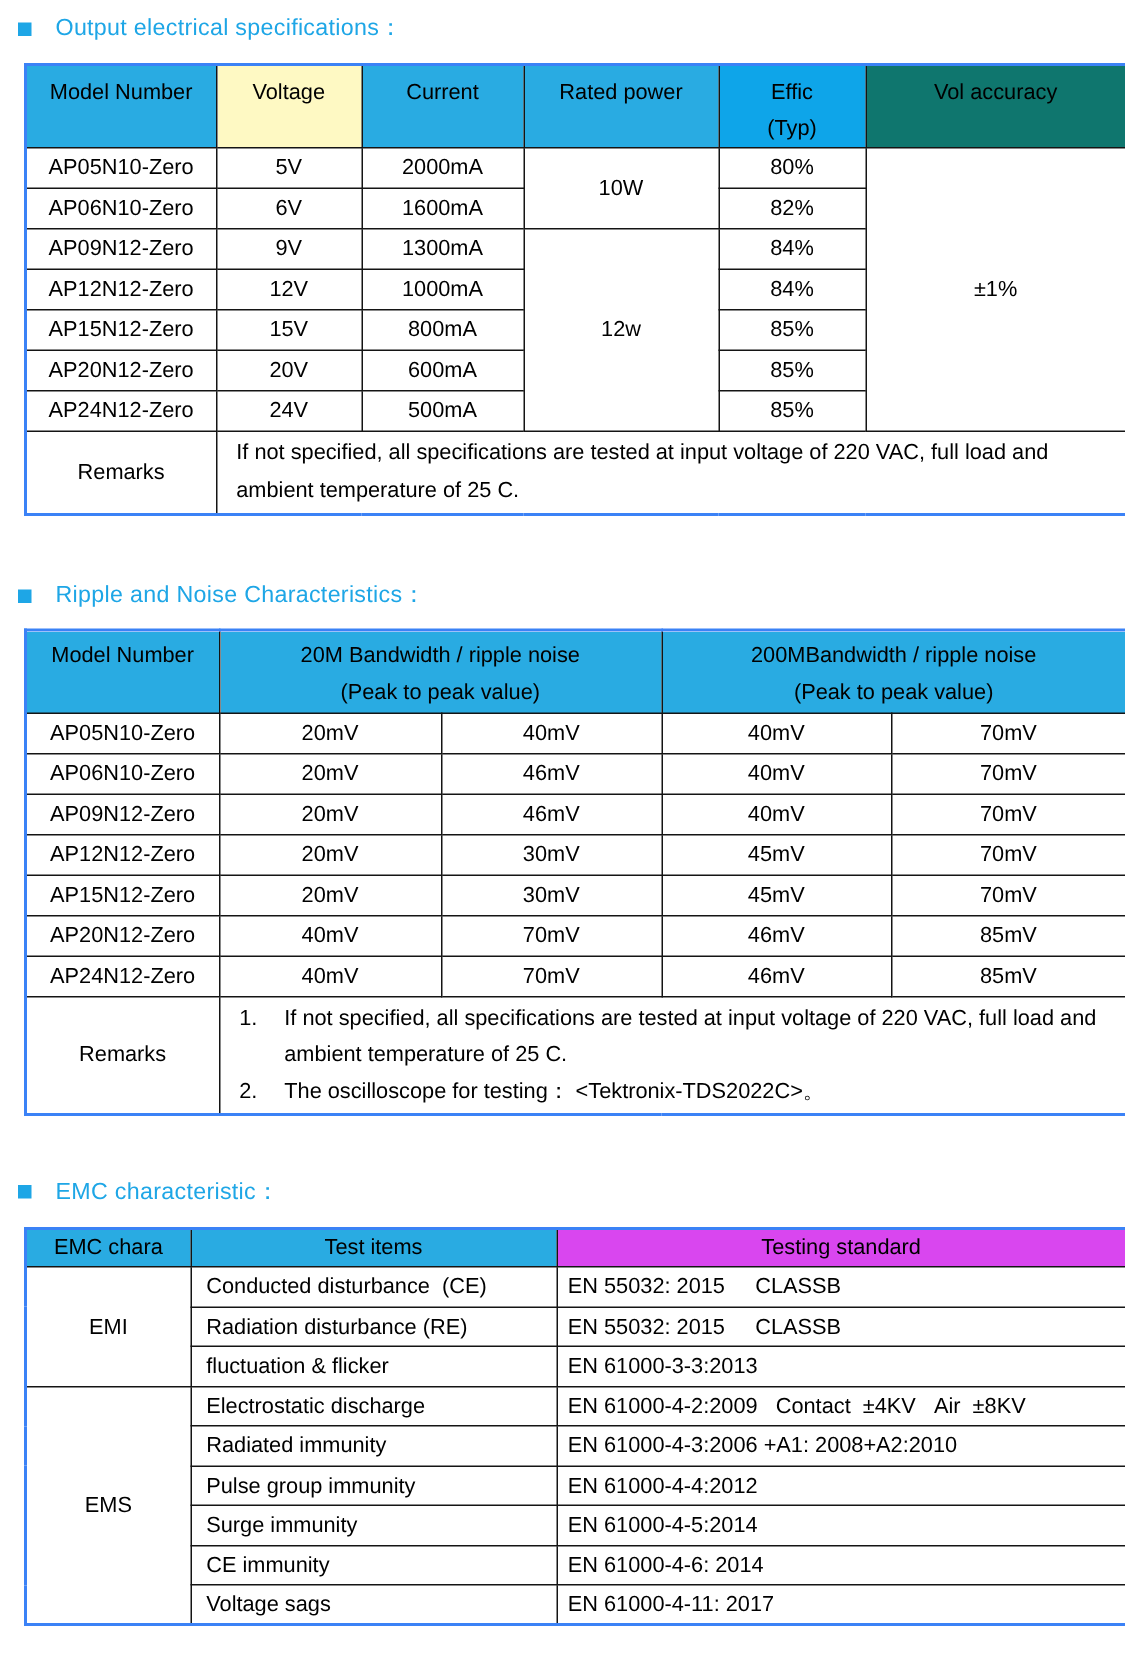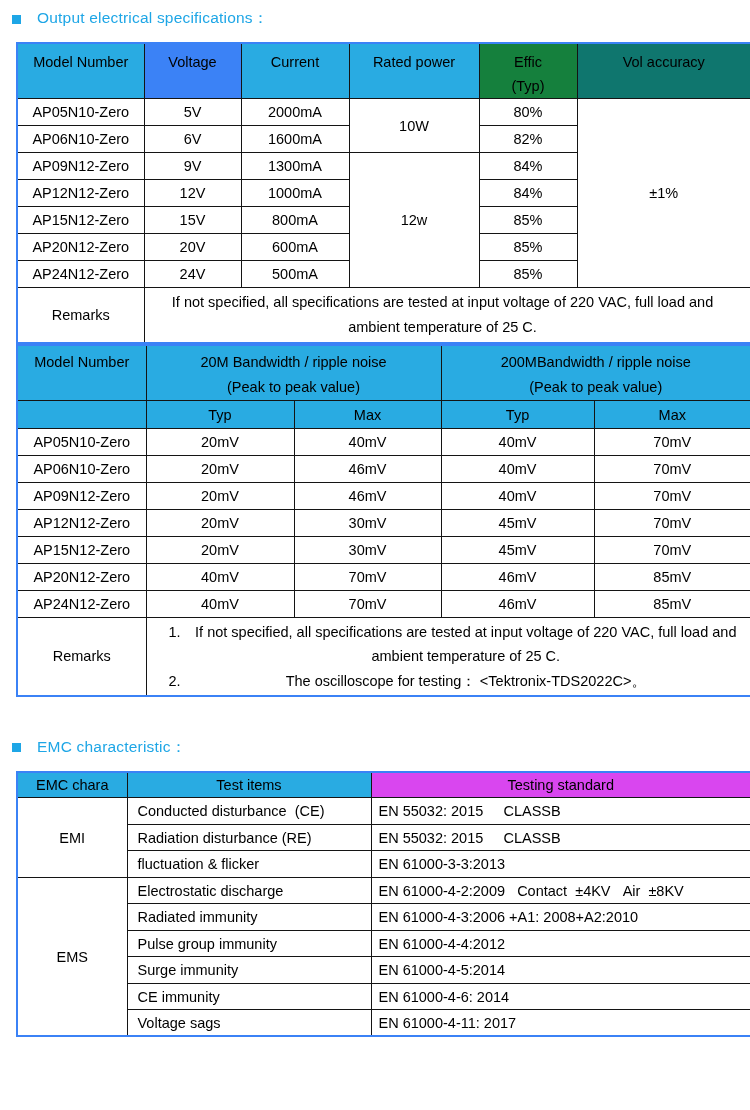--- a/index.html
+++ b/index.html
@@ -67,21 +67,21 @@
 
   
   .t3 tr.hdr { height: 26px; }
   .t3 tr.dr  { height: 26.5px; }
   .t3 th { vertical-align: middle; }
   .t3 td.items { text-align: left; padding-left: 10px; }
   .t3 td.std   { text-align: left; padding-left: 7px; }
 
   
   td.rm-content {
-    text-align: center;
+    text-align: left;
     padding: 2px 8px 2px 13px;
     line-height: 25px;
   }
   td.rm-content .txt { max-width: 570px; }
   .remark-item { display: flex; line-height: 24.3px; }
   .remark-item .num { width: 30px; flex: none; }
   .remark-item .txt { flex: 1; max-width: 548px; }
 </style>
 </head>
 <body>
@@ -98,24 +98,24 @@
       <col style="width:127px">
         <col style="width:97px">
         <col style="width:108px">
       <col style="width:130px">
         <col style="width:98px">
         <col style="width:174px">
     </colgroup>
     <tbody>
         <tr class="hdr">
       <th class="hdr-bg" style="background: rgb(41, 171, 226);">Model Number</th>
-      <th class="hdr-bg" style="background: #3b82f6;">Voltage</th>
+      <th class="hdr-bg" style="background: #fef9c3;">Voltage</th>
       <th class="hdr-bg" style="background: rgb(41, 171, 226);">Current</th>
       <th class="hdr-bg" style="background: rgb(41, 171, 226);">Rated power</th>
-      <th class="hdr-bg" style="background: #15803d;">
+      <th class="hdr-bg" style="background: #0ea5e9;">
         <div>Effic</div>
         <div>(Typ)</div>
       </th>
       <th class="hdr-bg" style="background: #0f766e;">Vol accuracy</th>
     </tr>
     <tr class="dr">
       <td>AP05N10-Zero</td>
       <td>5V</td>
       <td>2000mA</td>
       <td rowspan="2">10W</td>
@@ -161,20 +161,24 @@
     </tr>
     <tr class="rm">
       <td>Remarks</td>
       <td colspan="5" class="rm-content">
         <div class="txt">If not specified, all specifications are tested at input voltage of 220 VAC, full load and ambient temperature of 25 C.</div>
       </td>
     </tr>
   </tbody>
     </table>
 
+  <div class="section-heading sh2">
+    <span class="bullet accent-bg" style="background: rgb(30, 166, 230);"></span>
+    <span class="accent-fg" style="color: rgb(30, 166, 230);">Ripple and Noise Characteristics：</span>
+  </div>
 
   <table class="t2">
     <colgroup>
       <col style="width:129px">
         <col style="width:148px">
         <col style="width:147px">
       <col style="width:153px">
         <col style="width:157px">
     </colgroup>
     <tbody>
@@ -182,27 +186,20 @@
       <th class="hdr-bg" style="background: rgb(41, 171, 226);">Model Number</th>
       <th class="hdr-bg" colspan="2" style="background: rgb(41, 171, 226);">
         <div>20M Bandwidth / ripple noise</div>
         <div>(Peak to peak value)</div>
       </th>
       <th class="hdr-bg" colspan="2" style="background: rgb(41, 171, 226);">
         <div>200MBandwidth / ripple noise</div>
         <div>(Peak to peak value)</div>
       </th>
     </tr>
-    <tr class="h2">
-      <th class="hdr-bg" style="background: rgb(41, 171, 226);"></th>
-      <th class="hdr-bg" style="background: rgb(41, 171, 226);">Typ</th>
-      <th class="hdr-bg" style="background: rgb(41, 171, 226);">Max</th>
-      <th class="hdr-bg" style="background: rgb(41, 171, 226);">Typ</th>
-      <th class="hdr-bg" style="background: rgb(41, 171, 226);">Max</th>
-    </tr>
     <tr class="dr">
       <td>AP05N10-Zero</td>
       <td>20mV</td>
       <td>40mV</td>
       <td>40mV</td>
       <td>70mV</td>
     </tr>
     <tr class="dr">
       <td>AP06N10-Zero</td>
       <td>20mV</td>

